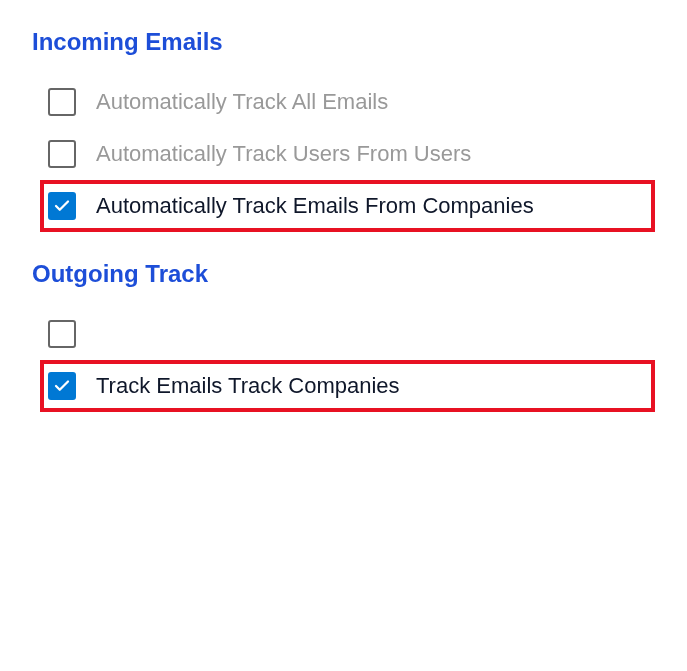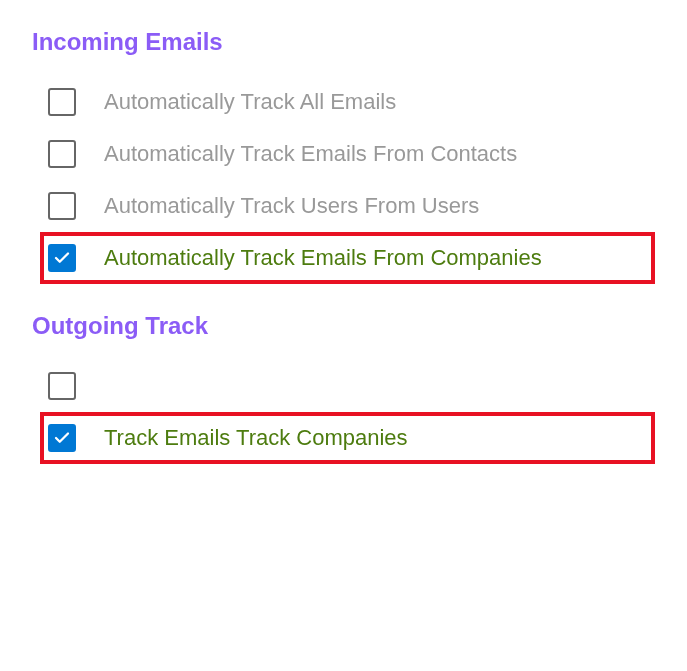--- a/index.html
+++ b/index.html
@@ -12,29 +12,29 @@
       background: #ffffff;
       padding: 28px 32px;
       width: 687px;
     }
     .section {
       margin-bottom: 28px;
     }
     .section-title {
       font-size: 24px;
       font-weight: 600;
-      color: #8b5cf6;
+      color: #1d4ed8;
       margin-bottom: 20px;
     }
     .option-row {
       display: flex;
       align-items: center;
       padding: 12px 8px;
       margin-left: 8px;
-      gap: 28px;
+      gap: 20px;
     }
     .option-row.highlighted {
       border: 4px solid #e81123;
       padding: 8px 4px;
     }
     .checkbox {
       width: 28px;
       height: 28px;
       border: 2px solid #666666;
       border-radius: 3px;
@@ -57,42 +57,36 @@
       width: 18px;
       height: 18px;
     }
     .option-label {
       font-size: 22px;
       font-weight: 400;
       color: #999999;
       user-select: none;
     }
     .option-row.highlighted .option-label {
-      color: #4d7c0f;
+      color: #0f172a;
     }
   </style>
 </head>
 <body>
 
 <div class="section">
   <h2 class="section-title">Incoming Emails</h2>
 
   <div class="option-row">
     <div class="checkbox">
       
     </div>
     <span class="option-label">Automatically Track All Emails</span>
   </div>
 
-  <div class="option-row">
-    <div class="checkbox">
-      
-    </div>
-    <span class="option-label">Automatically Track Emails From Contacts</span>
-  </div>
 
   <div class="option-row">
     <div class="checkbox">
       
     </div>
     <span class="option-label">Automatically Track Users From Users</span>
   </div>
 
   <div class="option-row highlighted">
     <div class="checkbox checked">

